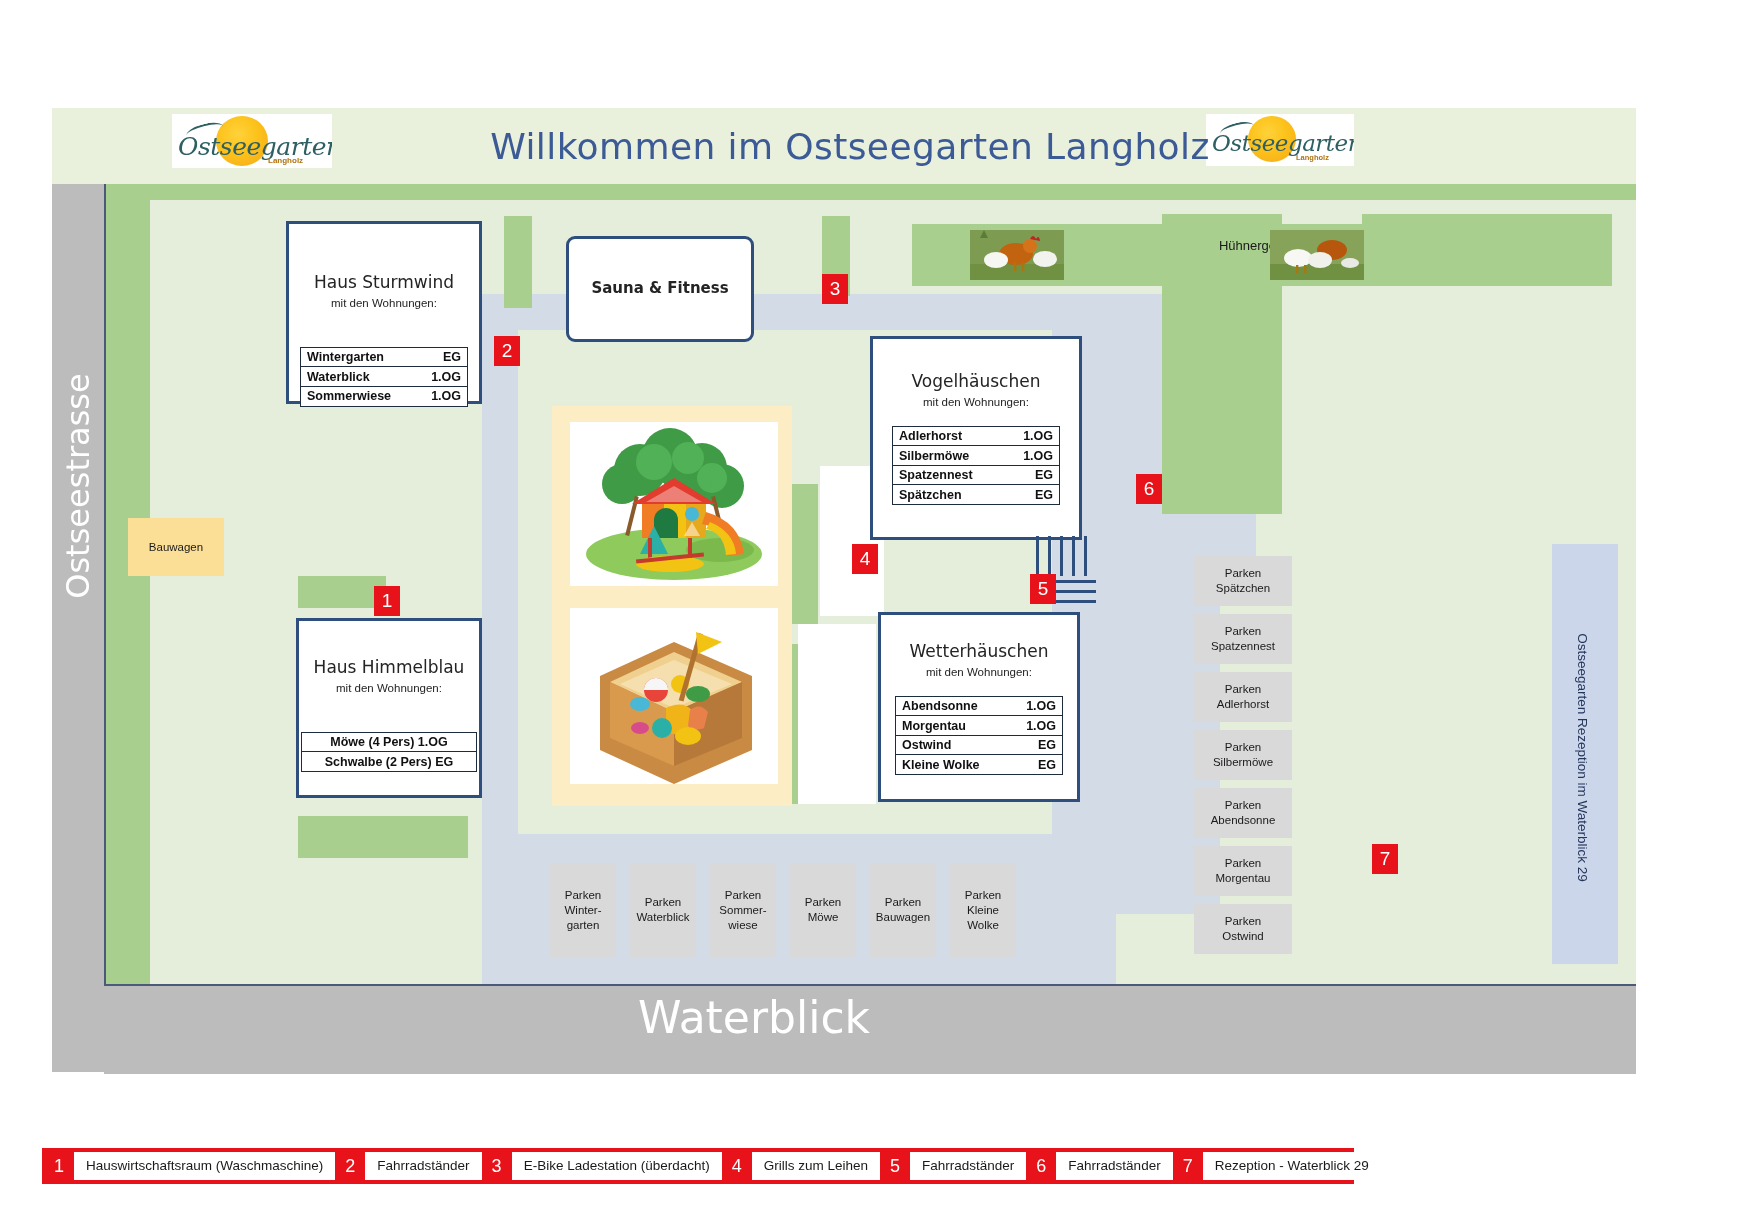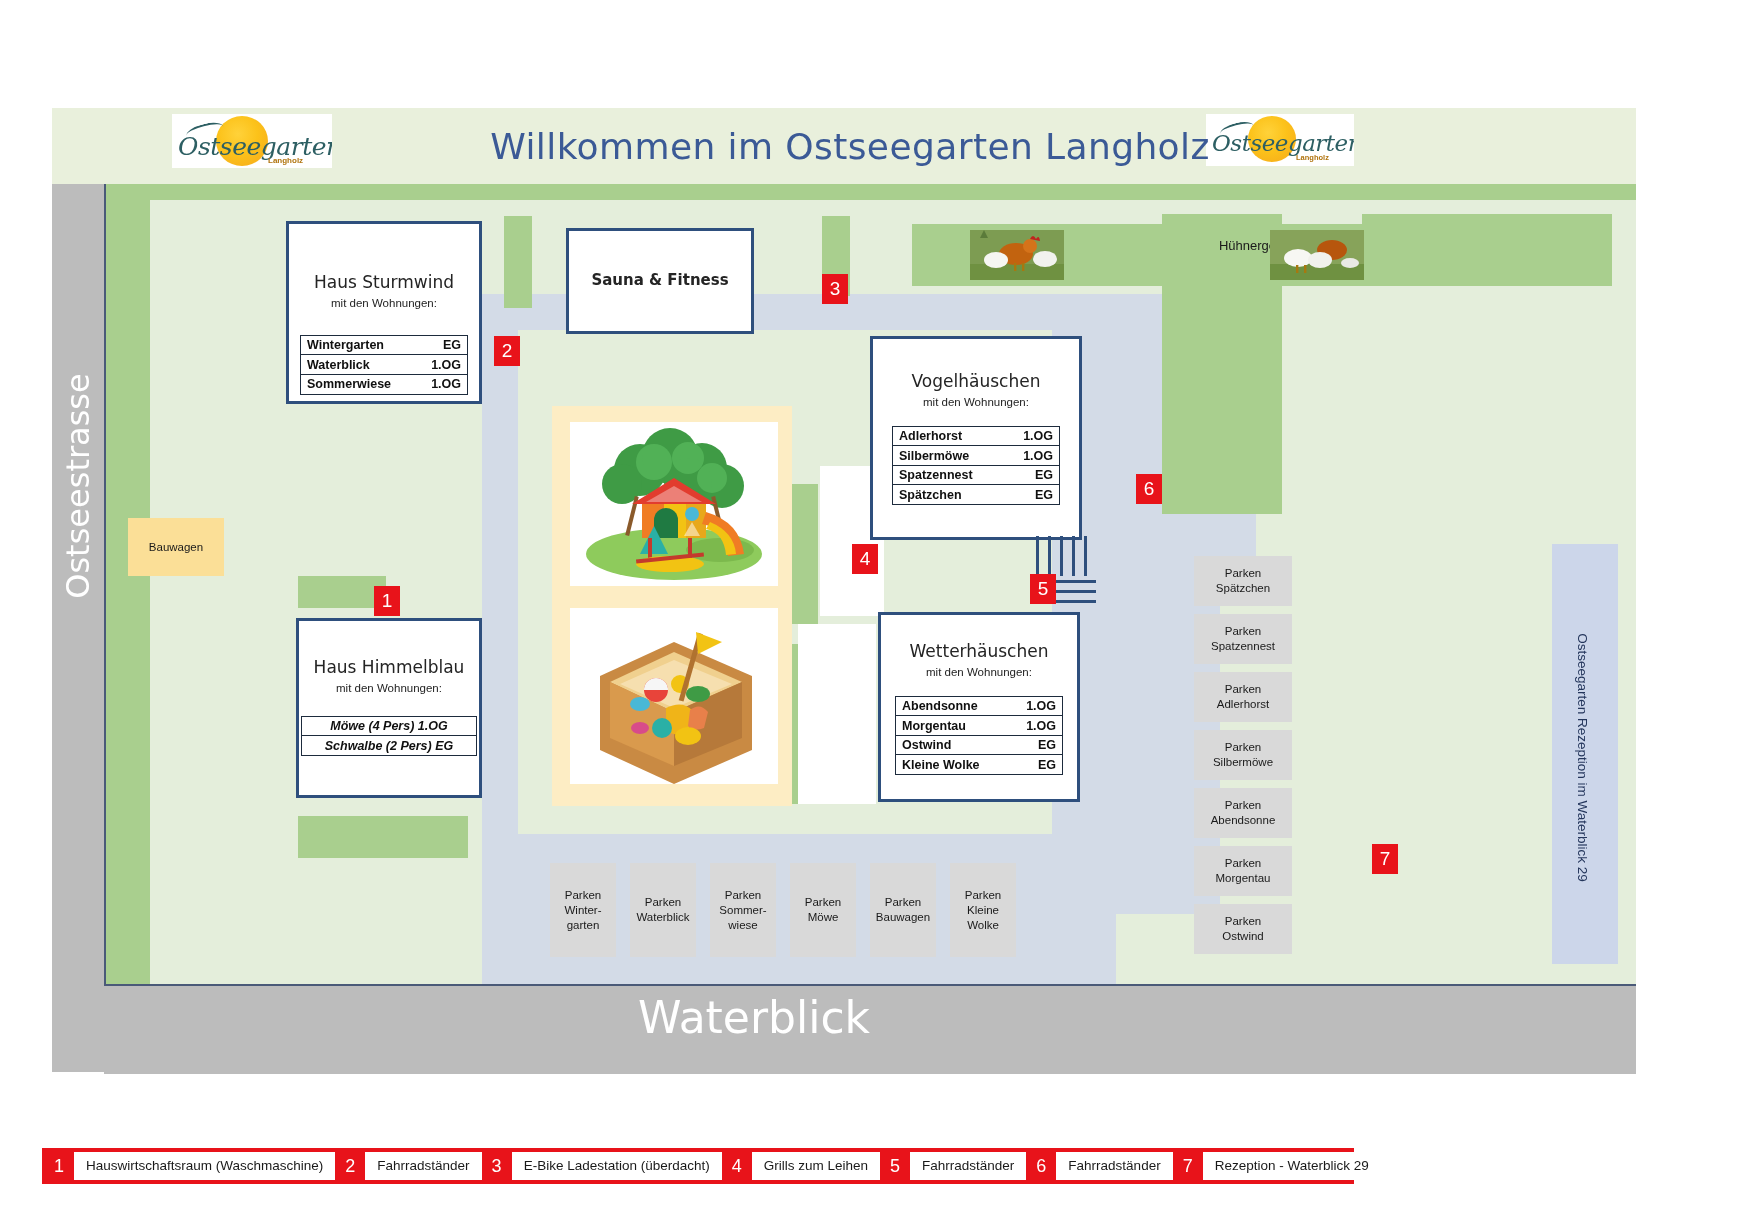--- a/index.html
+++ b/index.html
@@ -227,44 +227,44 @@
         <ellipse cx="70" cy="120" rx="9" ry="6" fill="#d84b8a"></ellipse>
       </g>
       <rect x="118" y="24" width="5" height="70" fill="#b0722f" transform="rotate(16 120 60)"></rect>
       <polygon points="126,24 152,34 128,46" fill="#f2c313"></polygon>
     </svg>
   </div>
 
   <div class="bld" style="left:234px;top:37px;width:196px;height:183px;text-decoration:underline;">
     <div class="bname" style="top:48px;">Haus Sturmwind</div>
     <div class="bsub" style="top:73px;">mit den Wohnungen:</div>
-    <div class="aptlist" style="top:112px;text-align:center;">
+    <div class="aptlist" style="top:124px;text-align:center;">
       <div class="apt">
         <span>Wintergarten</span>
         <span>EG</span>
       </div>
       <div class="apt">
         <span>Waterblick</span>
         <span>1.OG</span>
       </div>
       <div class="apt">
         <span>Sommerwiese</span>
         <span>1.OG</span>
       </div>
     </div>
   </div>
 
-  <div class="bld" style="left:514px;top:44px;width:188px;height:106px;">
+  <div class="bld" style="left:514px;top:52px;width:188px;height:106px;border-radius:9px;">
     <div class="bname" style="top:40px;font-weight:bold;font-size:15px;">Sauna &amp; Fitness</div>
   </div>
 
   <div class="bld" style="left:244px;top:434px;width:186px;height:180px;">
     <div class="bname" style="top:36px;">Haus Himmelblau</div>
     <div class="bsub" style="top:61px;">mit den Wohnungen:</div>
-    <div class="aptlist" style="top:96px;font-style:italic;">
+    <div class="aptlist" style="top:112px;">
       <div class="apt wide">
         <span>Möwe (4 Pers) 1.OG</span>
       </div>
       <div class="apt wide">
         <span>Schwalbe (2 Pers) EG</span>
       </div>
     </div>
   </div>
 
   <div class="bld" style="left:818px;top:152px;width:212px;height:204px;">

